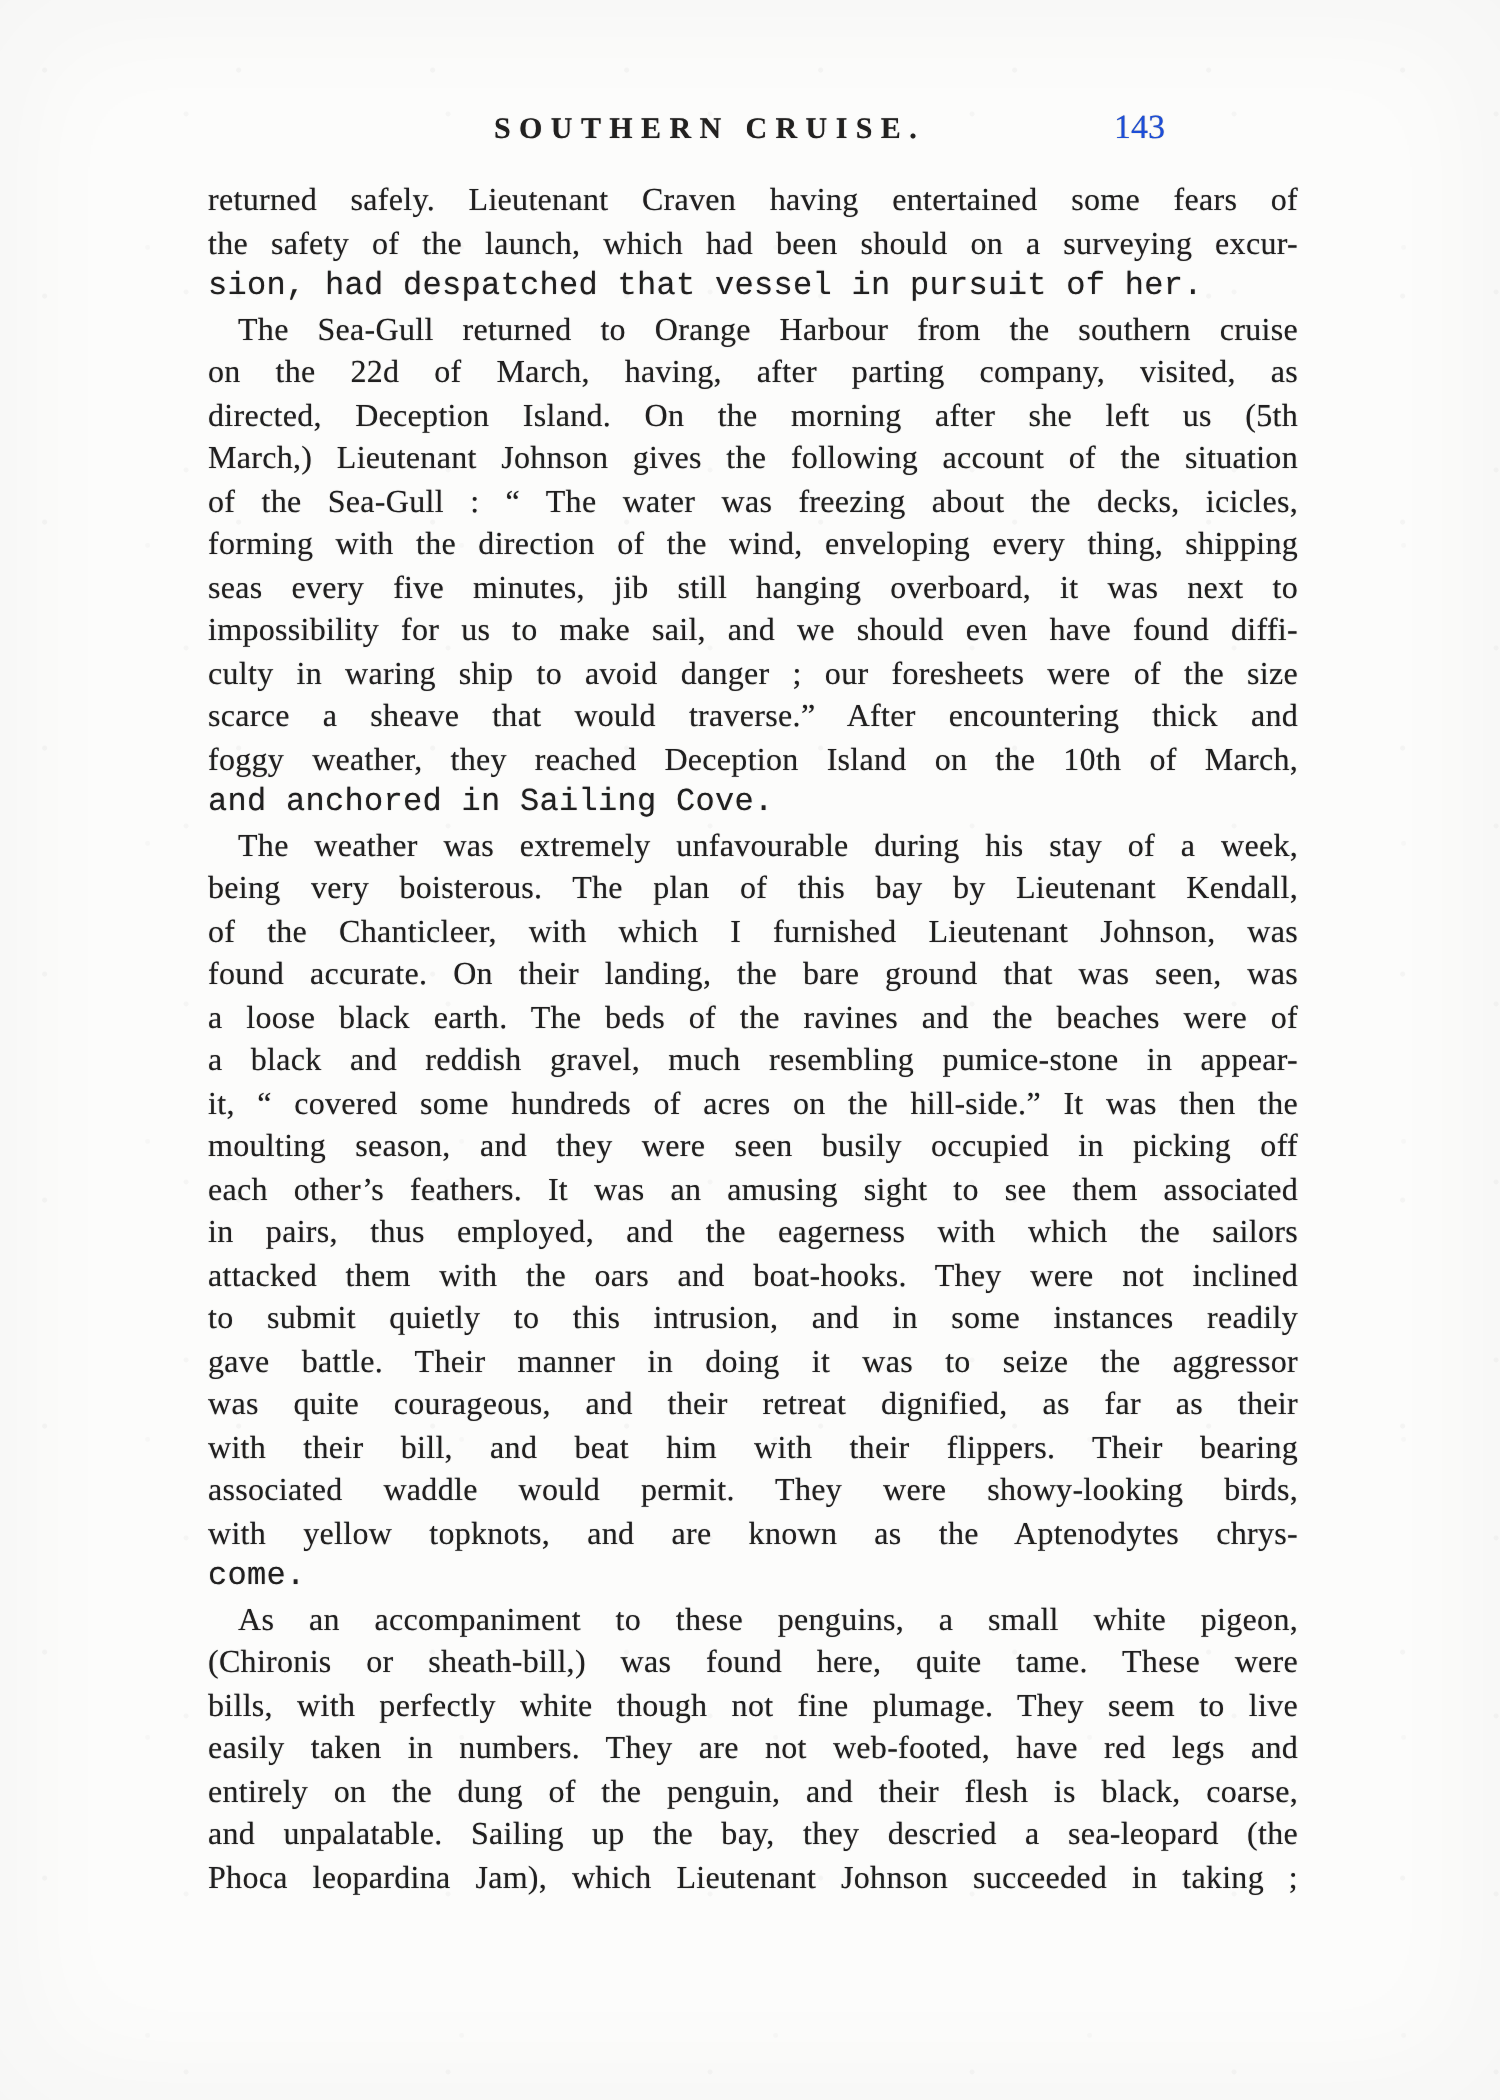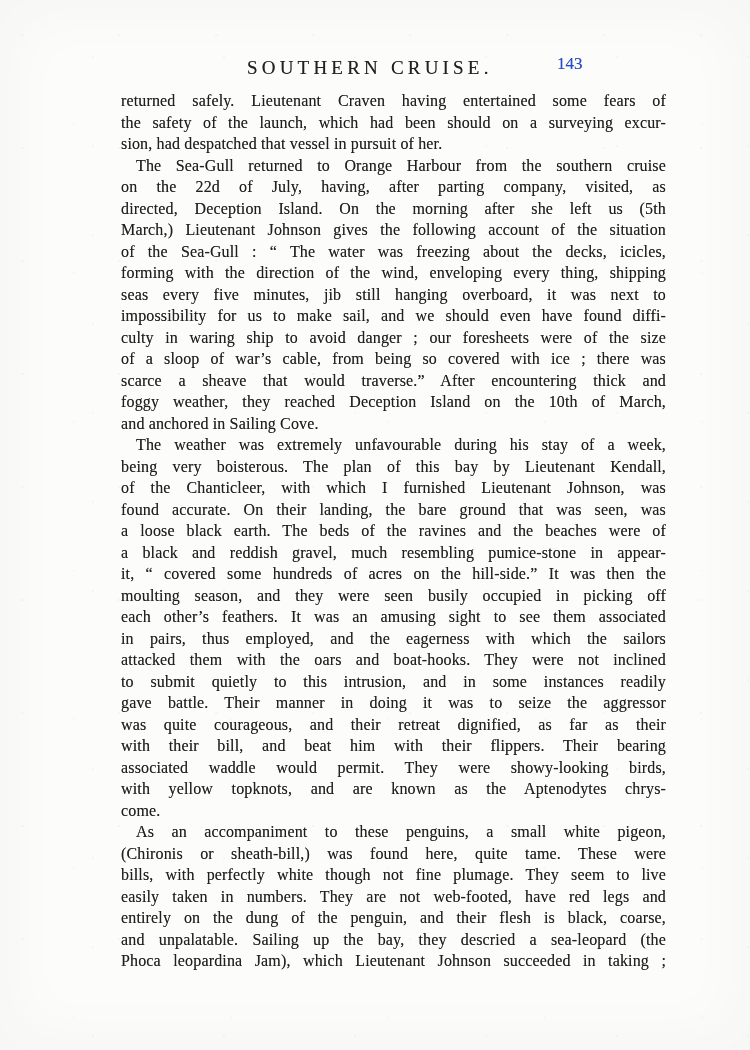--- a/index.html
+++ b/index.html
@@ -25,22 +25,22 @@
     background-image:
       radial-gradient(circle at 23% 31%, rgba(40,40,40,0.035) 0 1px, transparent 1.5px),
       radial-gradient(circle at 71% 64%, rgba(40,40,40,0.03) 0 1px, transparent 1.5px),
       radial-gradient(circle at 47% 83%, rgba(40,40,40,0.025) 0 1px, transparent 1.5px);
     background-size: 97px 113px, 131px 89px, 157px 149px;
   }
   .running-title {
     position: absolute;
     left: 247px;
     top: 57px;
-    font-size: 19px;
-    font-weight: normal;
+    font-size: 15px;
+    font-weight: bold;
     letter-spacing: 4.2px;
     color: #222120;
     white-space: nowrap;
     text-shadow: 0 0 0.5px rgba(30,30,30,0.5);
   }
   .page-number {
     position: absolute;
     left: 557px;
     top: 54px;
     font-size: 17px;
@@ -50,54 +50,52 @@
   .text-body {
     position: absolute;
     left: 104px;
     top: 90px;
     width: 545px;
     font-size: 16px;
     line-height: 21.5px;
     color: #212020;
     letter-spacing: 0.15px;
     text-shadow: 0 0 0.55px rgba(30,30,30,0.5);
-    margin-left: 17px;
   }
   .paragraph { margin: 0; padding: 0; }
   .line {
     text-align: justify;
     text-align-last: justify;
     white-space: normal;
   }
-  .line.flush { text-align-last: left; }
+  .line.flush { text-align-last: left; font-family: Liberation Mono, monospace; }
   .line.indent { text-indent: 15px; }
 </style>
 </head>
 <body>
 
 <div class="scan-page">
   <div class="running-title">SOUTHERN CRUISE.</div>
   <div class="page-number">143</div>
   <div class="text-body" id="text-body">
       <div class="paragraph">
         <div class="line">returned safely.  Lieutenant Craven having entertained some fears of</div>
         <div class="line">the safety of the launch, which had been should on a surveying excur-</div>
         <div class="line flush">sion, had despatched that vessel in pursuit of her.</div>
       </div>
       <div class="paragraph">
         <div class="line indent">The Sea-Gull returned to Orange Harbour from the southern cruise</div>
-        <div class="line">on the 22d of July, having, after parting company, visited, as</div>
+        <div class="line">on the 22d of March, having, after parting company, visited, as</div>
         <div class="line">directed, Deception Island.  On the morning after she left us (5th</div>
         <div class="line">March,) Lieutenant Johnson gives the following account of the situation</div>
         <div class="line">of the Sea-Gull : “ The water was freezing about the decks, icicles,</div>
         <div class="line">forming with the direction of the wind, enveloping every thing, shipping</div>
         <div class="line">seas every five minutes, jib still hanging overboard, it was next to</div>
         <div class="line">impossibility for us to make sail, and we should even have found diffi-</div>
         <div class="line">culty in waring ship to avoid danger ; our foresheets were of the size</div>
-        <div class="line">of a sloop of war’s cable, from being so covered with ice ; there was</div>
         <div class="line">scarce a sheave that would traverse.”  After encountering thick and</div>
         <div class="line">foggy weather, they reached Deception Island on the 10th of March,</div>
         <div class="line flush">and anchored in Sailing Cove.</div>
       </div>
       <div class="paragraph">
         <div class="line indent">The weather was extremely unfavourable during his stay of a week,</div>
         <div class="line">being very boisterous.  The plan of this bay by Lieutenant Kendall,</div>
         <div class="line">of the Chanticleer, with which I furnished Lieutenant Johnson, was</div>
         <div class="line">found accurate.  On their landing, the bare ground that was seen, was</div>
         <div class="line">a loose black earth.  The beds of the ravines and the beaches were of</div>

